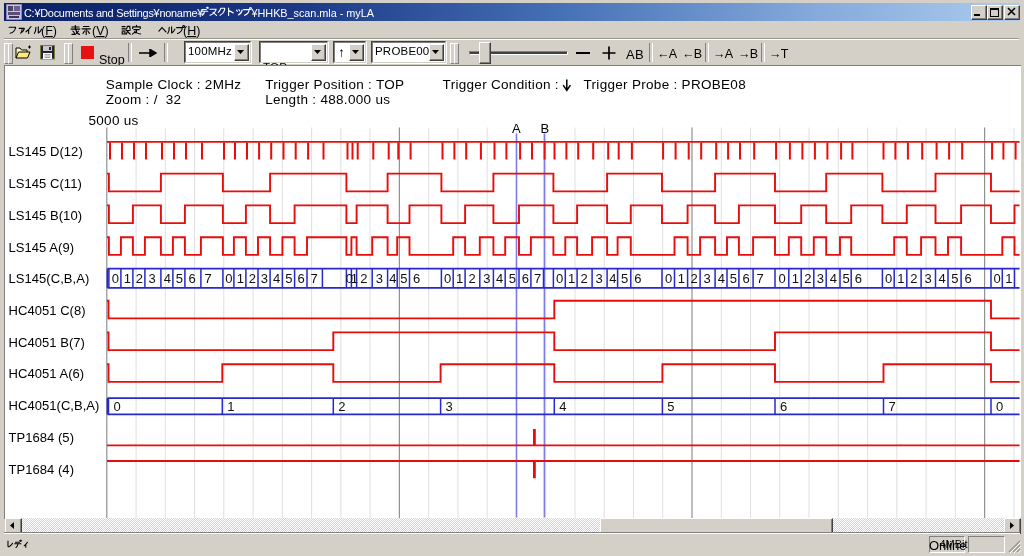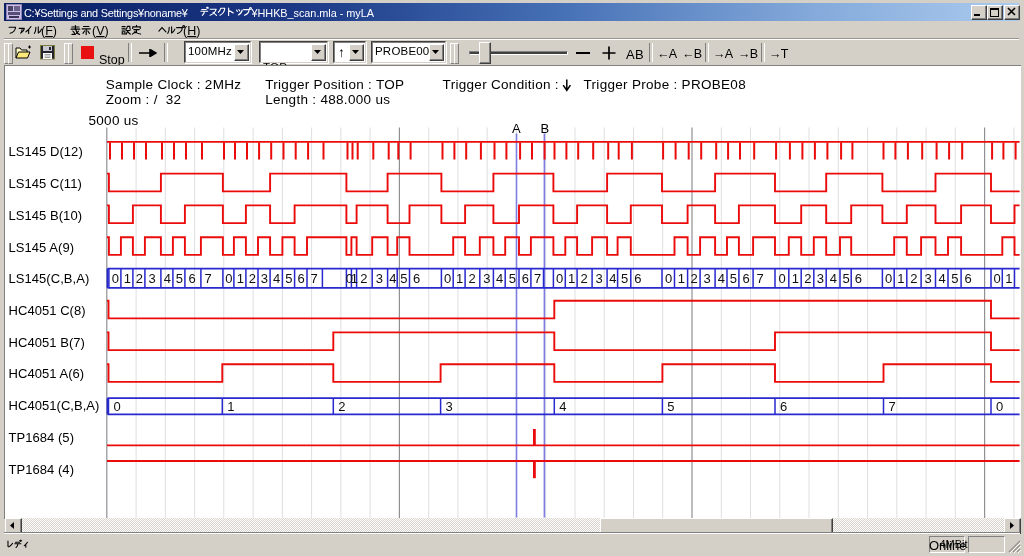--- a/index.html
+++ b/index.html
@@ -2,21 +2,21 @@
 <html><head><meta charset="utf-8"><style>html,body{margin:0;padding:0;width:1024px;height:556px;overflow:hidden;}body{font-family:"Liberation Sans",sans-serif;background:#d4d0c8;position:relative;}.abs{position:absolute;}</style></head><body>
 <div class="abs" style="left:0;top:0;width:1024px;height:556px;border:1px solid #0a0a0a;border-top-color:#d4d0c8;border-left-color:#d4d0c8;"></div>
 <div class="abs" style="left:4px;top:3px;width:1015px;height:18px;background:linear-gradient(90deg,#0a2064 0%,#1a3684 28%,#4671b6 55%,#85aadb 80%,#abcbee 100%);"></div>
 <svg class="abs" style="left:6px;top:4px" width="16" height="16">
     <rect x="0.5" y="0.5" width="15" height="15" fill="#cabcec" stroke="#8f86b0"></rect>
     <rect x="2" y="2" width="5" height="5" fill="#4a4466"></rect>
     <rect x="8" y="2" width="6" height="5" fill="#6a6288"></rect>
     <rect x="2" y="8" width="12" height="3" fill="#574f77"></rect>
     <rect x="3" y="12" width="10" height="2" fill="#3a3456"></rect>
   </svg>
-<div class="abs" style="left:24px;top:7px;font-size:10.9px;color:#fff;letter-spacing:-0.24px;white-space:pre">C:¥Settings and Settings¥noname¥</div>
+<div class="abs" style="left:24px;top:7px;font-size:10.9px;color:#fff;letter-spacing:-0.24px;white-space:pre">C:¥Documents and Settings¥noname¥</div>
 <svg class="abs" style="left:200px;top:6px" width="60" height="13" viewBox="0 0 60 13">
     <g transform="translate(0,1) scale(0.73)" stroke="#fff" stroke-width="1.5" fill="none" stroke-linecap="round">
       <path transform="translate(0,0)" d="M2.4,3.4H8.6 M1.2,5.8H10.6 M6,5.8C6,8.2 5,10.2 3.2,11.4 M8.8,0.8L10,2 M10.4,0.2L11.6,1.4"></path>
       <path transform="translate(12,0)" d="M1.8,3H10.2 M10.2,3C9.4,6.4 6.4,9.6 1.8,11.4 M5.8,7.2C7.4,8.6 9.4,10.2 10.6,11.4"></path>
       <path transform="translate(24,0)" d="M4.4,1.8C3.8,4 2.6,6 1,7.4 M4.4,1.8H10 M10,1.8C9.6,5.6 7.4,9.4 3.4,11.4"></path>
       <path transform="translate(36,0)" d="M3.2,1.4V11.6 M3.2,5C5.4,5.6 7.8,6.8 9.6,8.2"></path>
       <path transform="translate(48,0)" d="M2,4.2L3.2,6 M5.2,3.6L6.4,5.4 M9.8,4C9.4,6.8 7.6,9.4 4.6,11"></path>
       <path transform="translate(58.5,0)" d="M1.2,3.6H8.8 M8.8,3.6C8.6,7 6.5,9.9 2.4,11.4 M10.7,1.9 m-1.3,0 a1.3,1.3 0 1,0 2.6,0 a1.3,1.3 0 1,0 -2.6,0"></path>
     </g>
   </svg>

